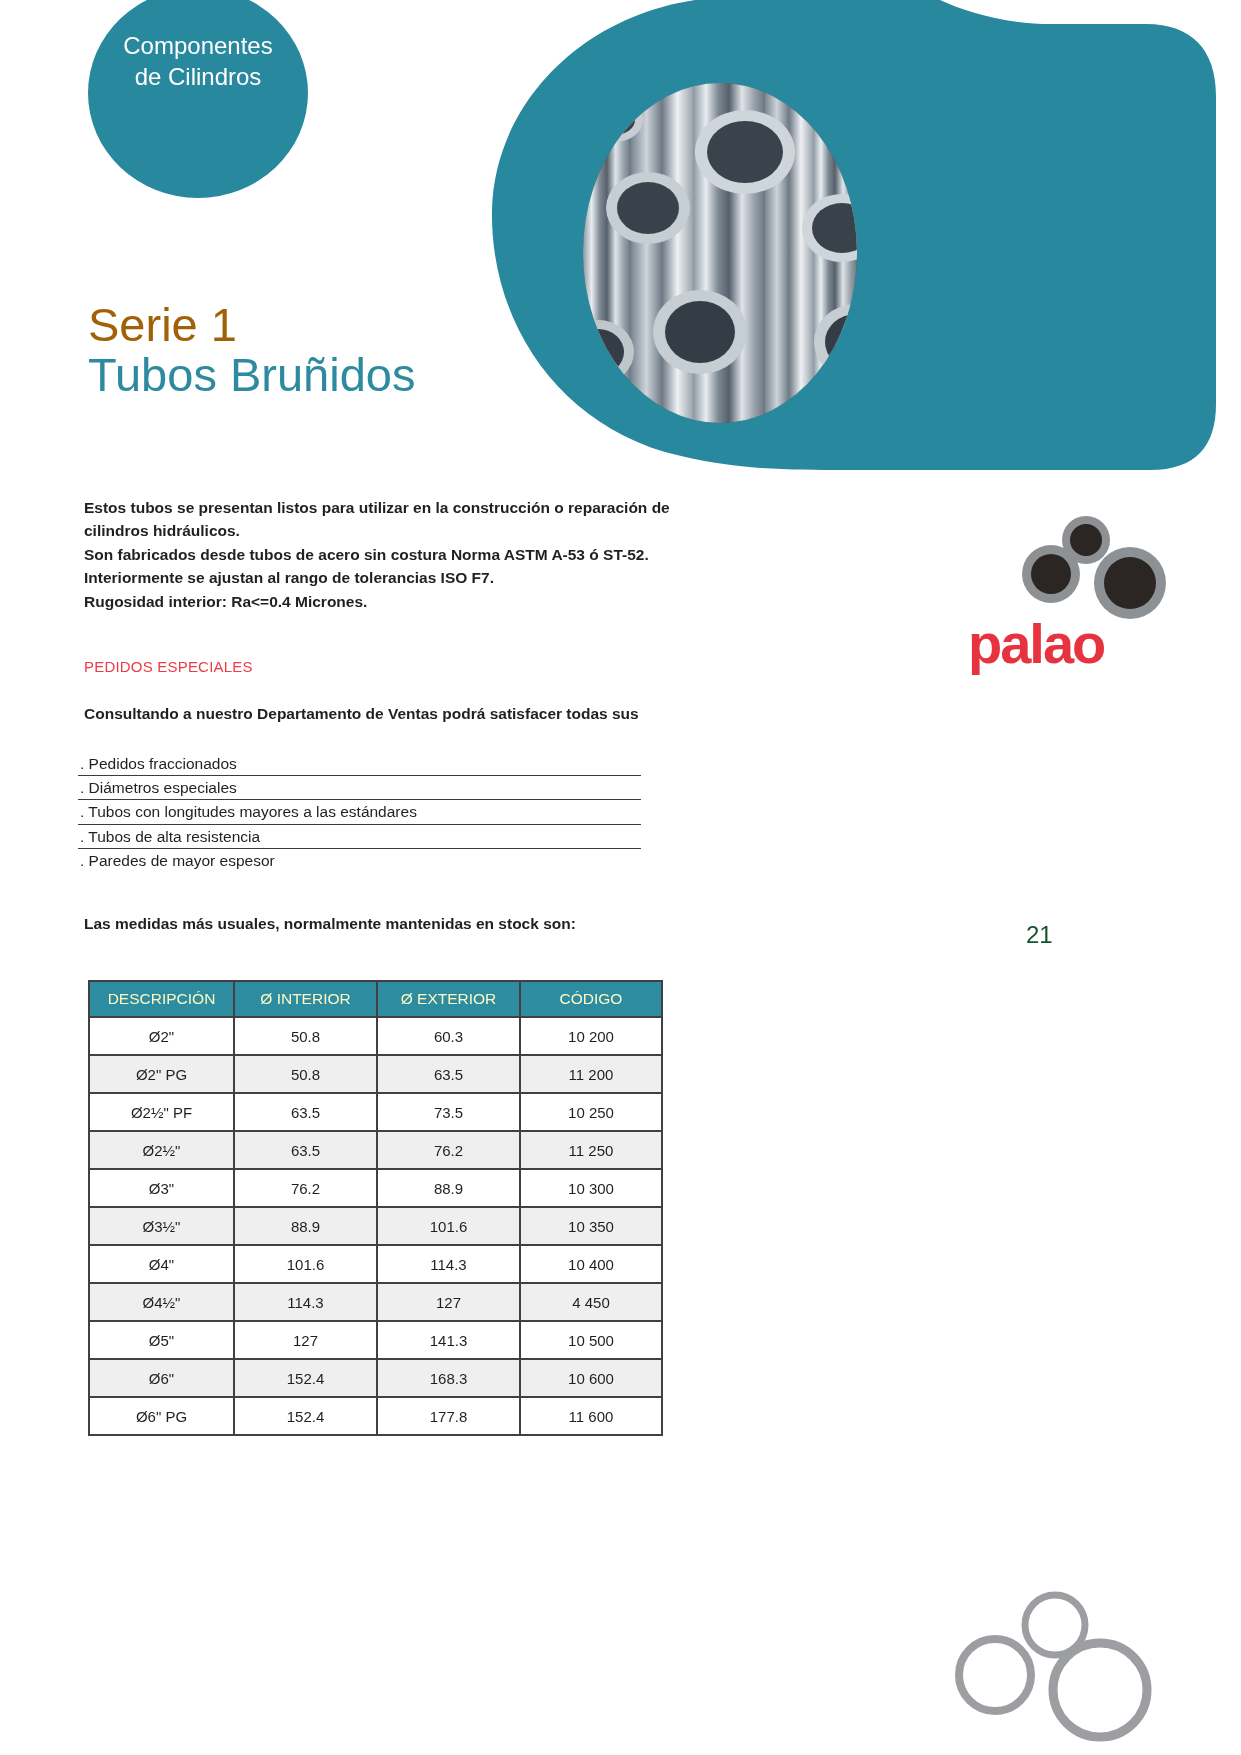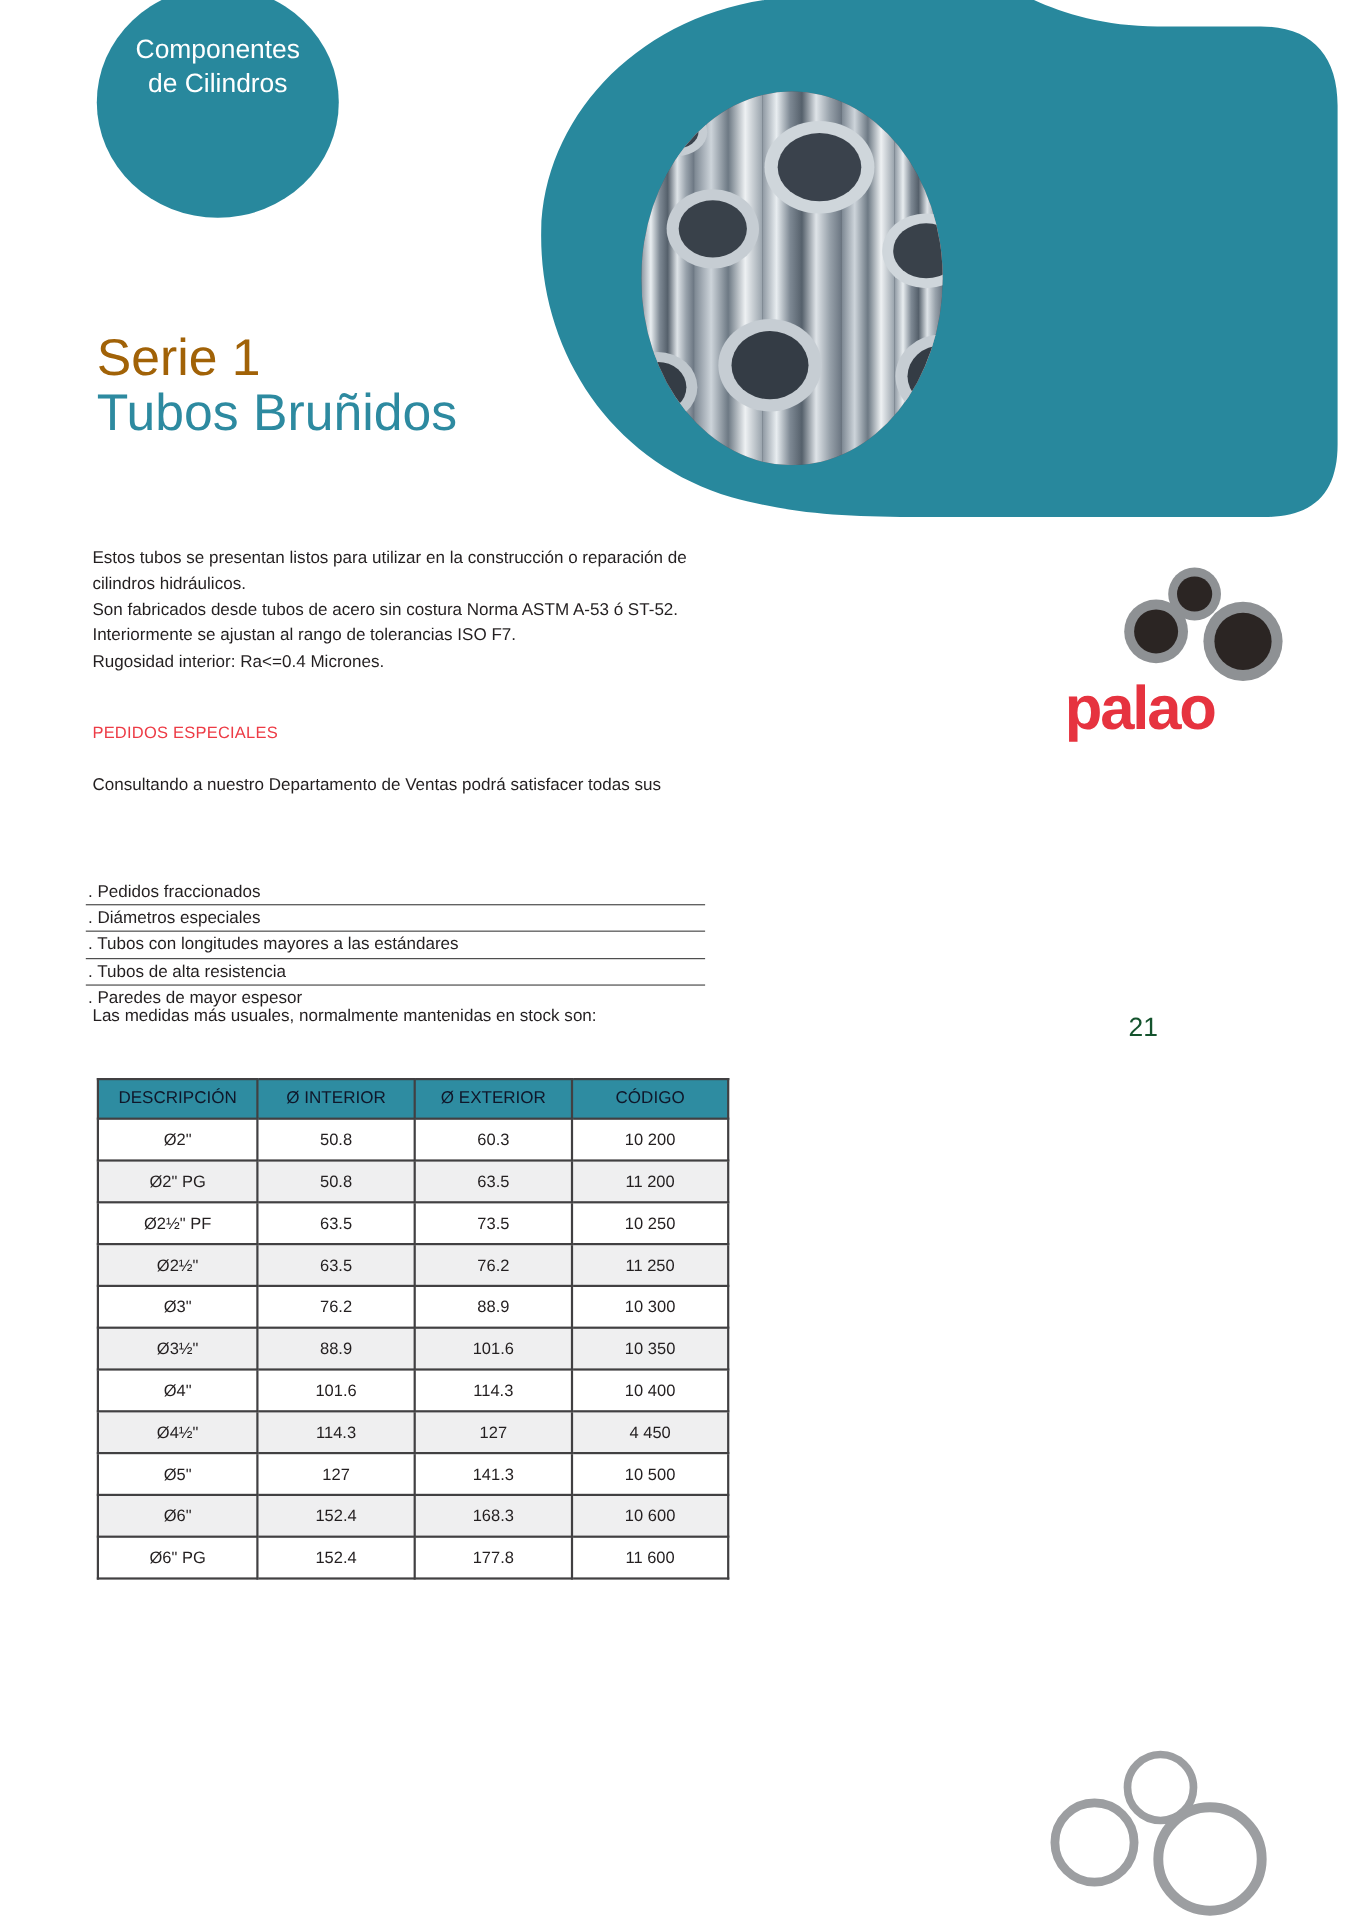--- a/index.html
+++ b/index.html
@@ -14,32 +14,32 @@
     position:absolute;left:88px;top:-12px;width:220px;height:210px;border-radius:50%;
     background:#28889d;color:#fff;display:flex;flex-direction:column;align-items:center;
     justify-content:center;text-align:center;
   }
   .badge .lines{transform:translateY(-32px);font-size:24px;line-height:31px;}
   
   .title-block{position:absolute;left:88px;top:300px;font-size:47px;line-height:50px;}
   .title-block .series{color:#a16207;}
   .title-block .name{color:#2d8aa0;}
   
-  .textline{font-size:15.5px;line-height:23.4px;white-space:nowrap;}
+  .textline{font-size:15.5px;line-height:23.4px;white-space:nowrap;font-weight:bold;}
   .intro{position:absolute;left:84px;top:496px;}
   .red-heading{position:absolute;left:84px;top:658px;font-size:15px;color:#ed3b45;letter-spacing:.2px;}
   .consult{position:absolute;left:84px;top:702px;}
-  .options{position:absolute;left:78px;top:799px;width:563px;}
+  .options{position:absolute;left:78px;top:752px;width:563px;}
   .opt{font-size:15.5px;line-height:23.2px;height:23.2px;white-space:nowrap;padding-left:2px;}
   .opt:not(:last-child){border-bottom:1.5px solid #3c3c3c;}
   .stock{position:absolute;left:84px;top:912px;}
   
   .sizes{position:absolute;left:88px;top:980px;border-collapse:collapse;table-layout:fixed;}
   .sizes th,.sizes td{border:2px solid #414042;text-align:center;vertical-align:middle;padding:0;}
-  .sizes th{background:#2e8ca1;color:#0f172a;font-weight:normal;font-size:15.5px;height:34px;}
+  .sizes th{background:#2e8ca1;color:#fef9c3;font-weight:normal;font-size:15.5px;height:34px;}
   .sizes td{font-size:15px;height:36px;background:#ffffff;}
   .sizes tr.alt td{background:#efeff0;}
   .sizes col.c1{width:145px}.sizes col.c2{width:143px}.sizes col.c3{width:143px}.sizes col.c4{width:142px}
   
   .wordmark{
     position:absolute;left:968px;top:616px;font-size:56px;font-weight:bold;
     letter-spacing:-2px;color:#e6333f;line-height:56px;
   }
   .pageno{position:absolute;left:1026px;top:921px;font-size:24px;color:#14532d;}
 </style>

